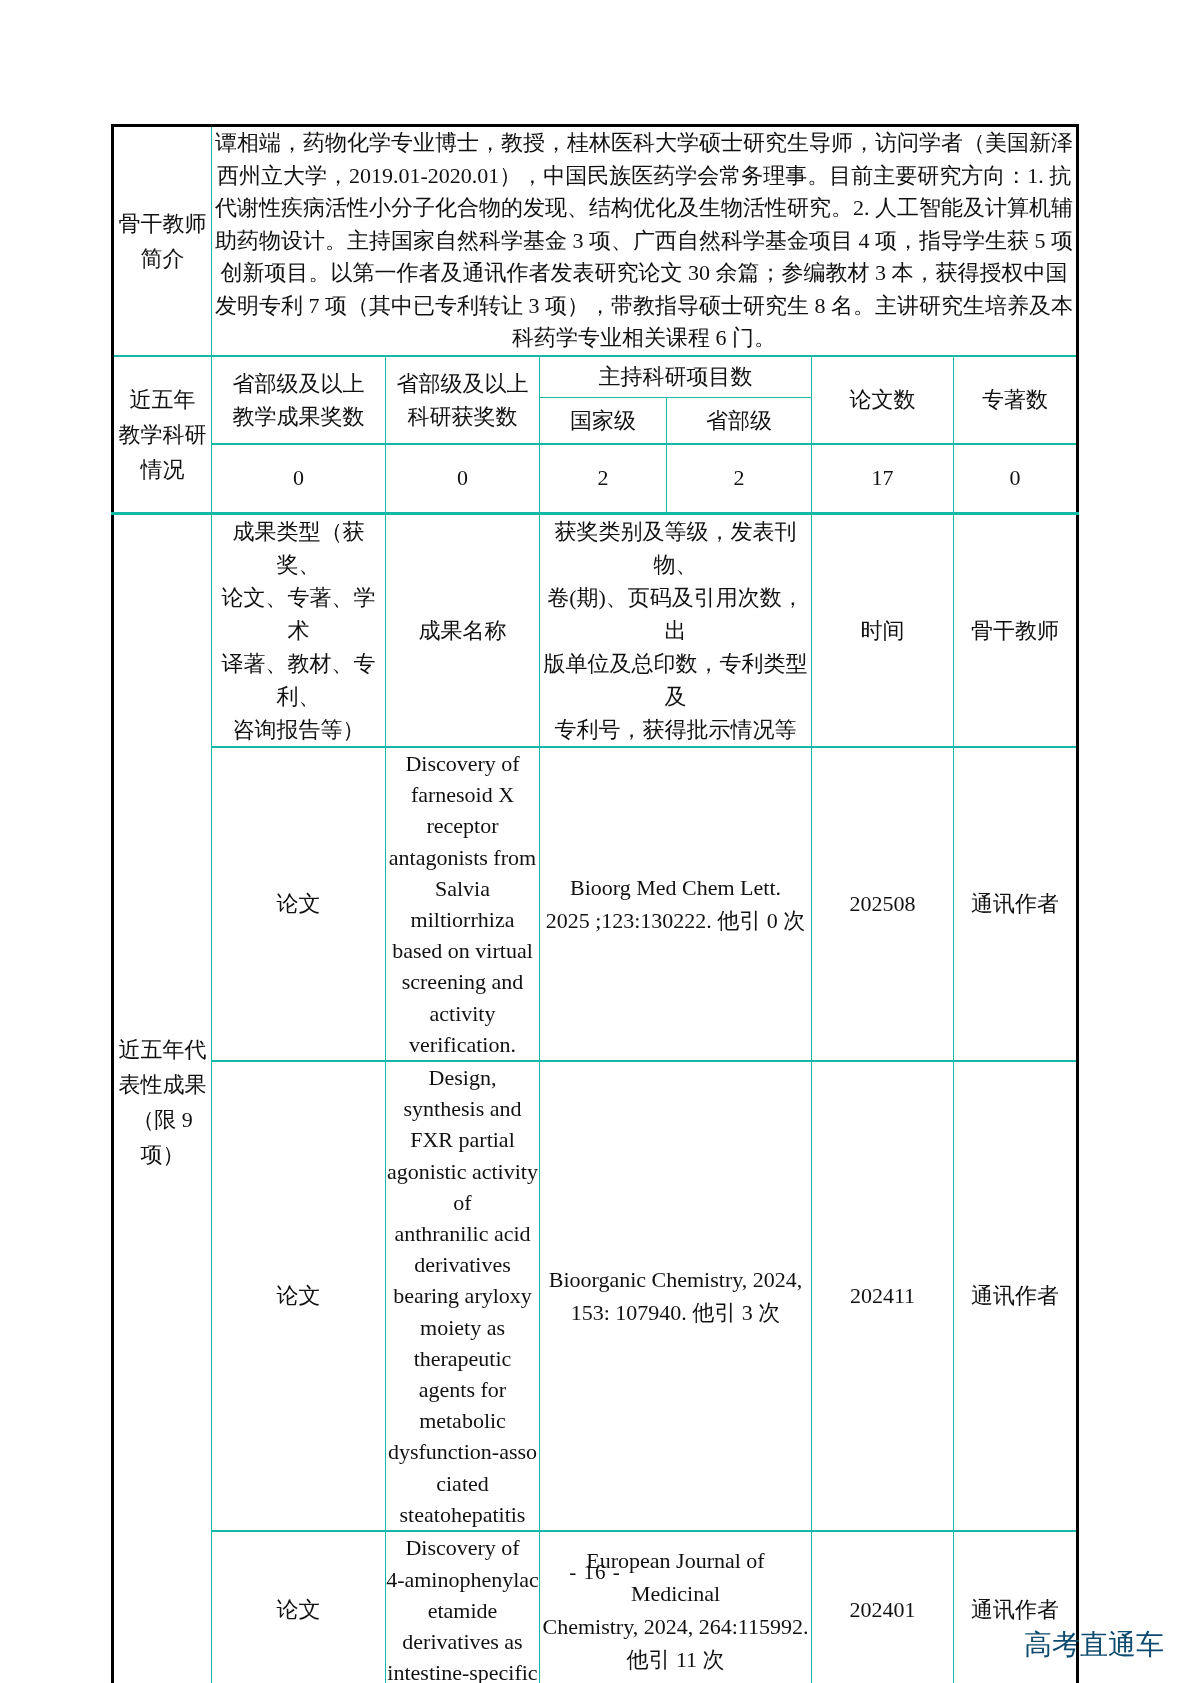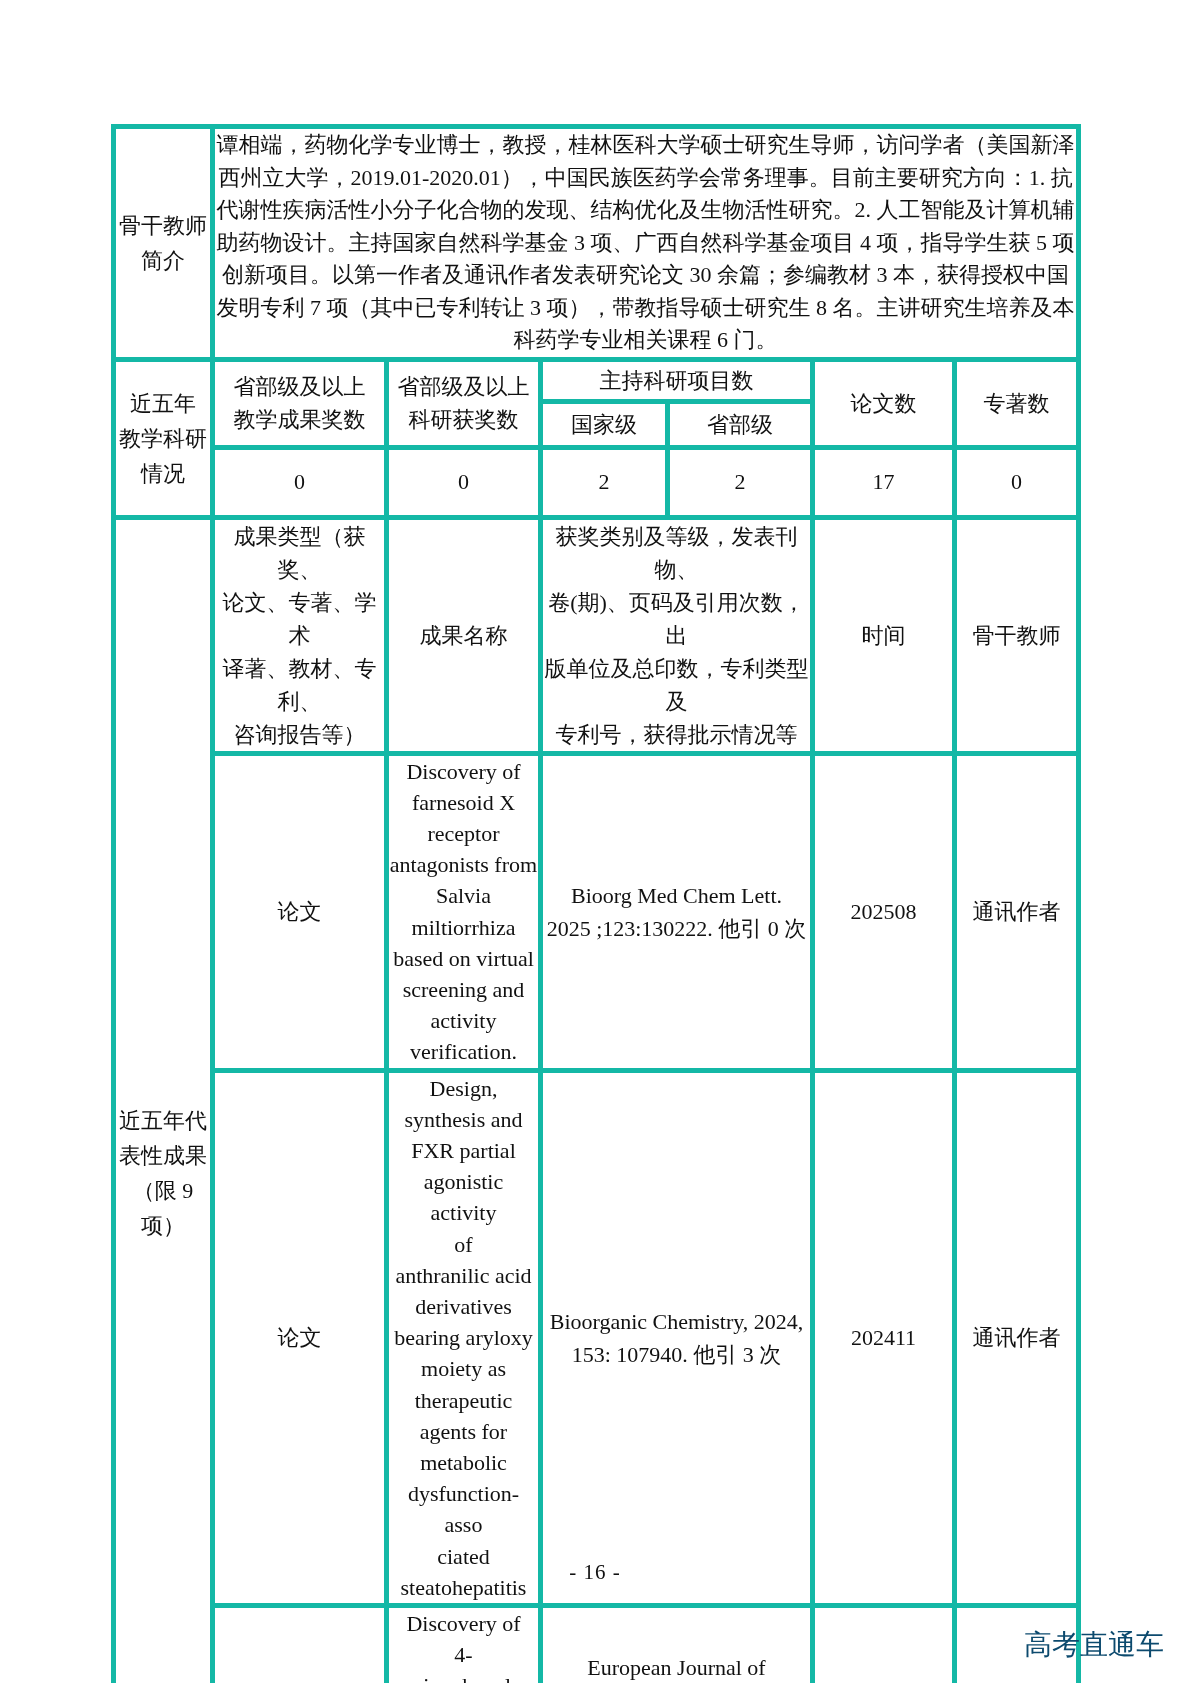--- a/index.html
+++ b/index.html
@@ -12,21 +12,21 @@
     overflow:hidden;
   }
   table.main{
     position:absolute;left:111px;top:124px;
     width:967px;
     border-collapse:collapse;
     table-layout:fixed;
     border:3px solid #000;
   }
   table.main td{
-    border:5px solid #14b8a6;
+    border:1px solid #14b8a6;
     vertical-align:middle;
     text-align:center;
     padding:0;
     font-size:22px;
     overflow:hidden;
   }
   tr.sec-start td{border-top-width:2px;}
   tr.sec3-start td{border-top-width:3px;}
   td.rowlabel{
     font-size:23px;

